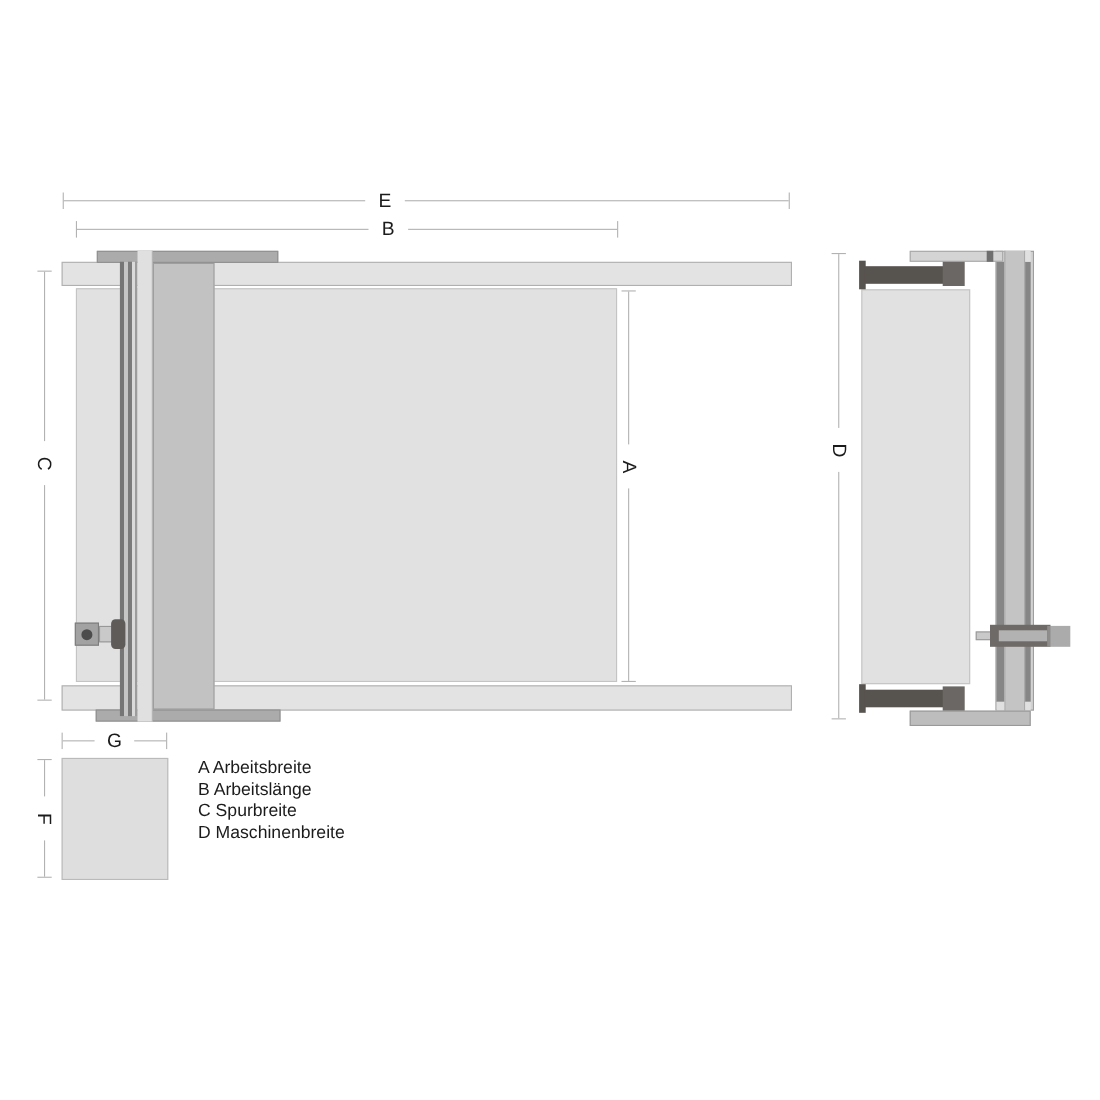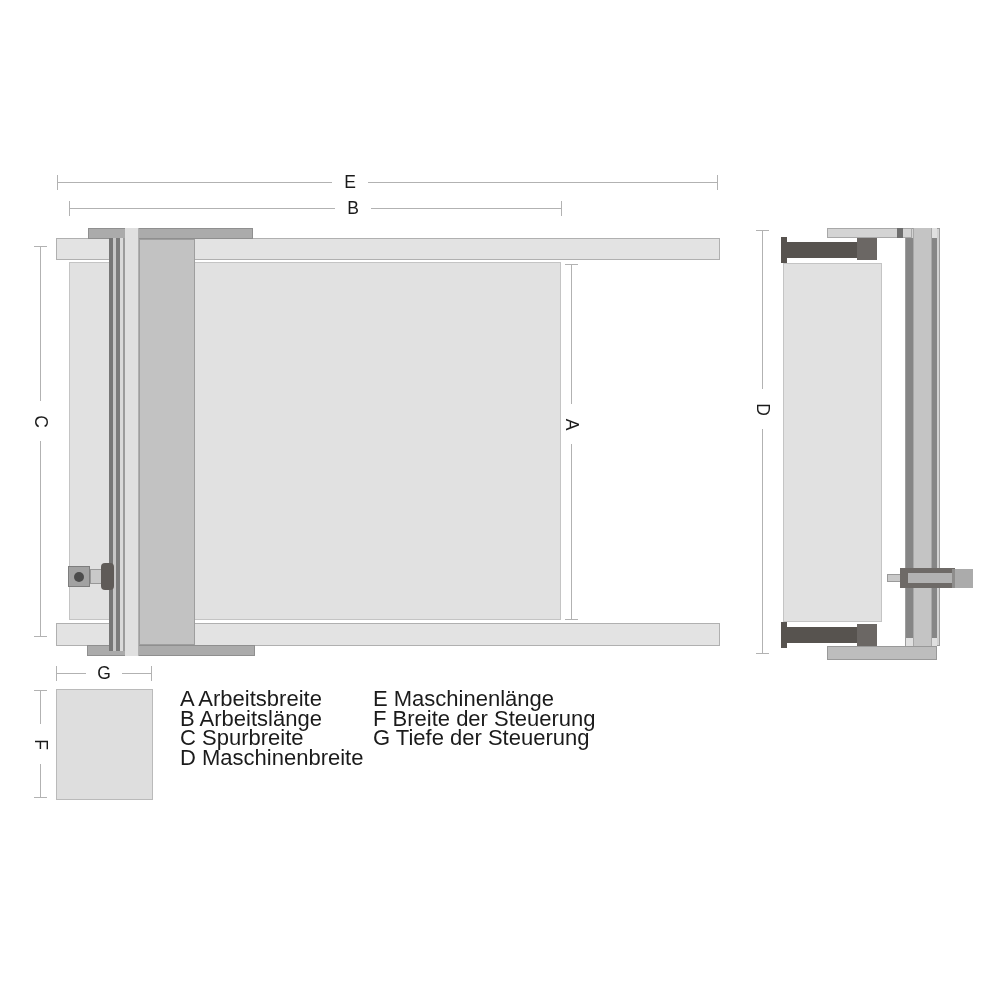--- a/index.html
+++ b/index.html
@@ -23,21 +23,21 @@
   .hline{height:1px;background:#b2b2b2;}
   .hlbl{width:36px;text-align:center;font-size:17.5px;line-height:15px;color:#1b1b1b;}
 
   .vdim{position:absolute;width:15px;display:flex;flex-direction:column;align-items:center;}
   .vtick{height:1px;width:13px;background:#b2b2b2;}
   .vline{width:1px;background:#b2b2b2;}
   .vlbl{height:40px;display:flex;align-items:center;justify-content:center;}
   .vlbl span{transform:rotate(90deg);font-size:17.5px;color:#1b1b1b;white-space:nowrap;}
 
   
-  .legend{position:absolute;font-size:22px;line-height:19.5px;color:#1b1b1b;}
+  .legend{position:absolute;font-size:16px;line-height:19.5px;color:#1b1b1b;}
   .legend div{white-space:nowrap;}
 </style>
 </head>
 <body>
 
 <div id="canvas">
 
   <div>
 
     <div class="abs bar" style="left:56px;top:238px;width:664px;height:22px;"></div>
@@ -158,19 +158,14 @@
       <div class="vtick"></div>
     </div>
   </div>
 
   <div class="legend" style="left:180px;top:689px;">
     <div>A Arbeitsbreite</div>
     <div>B Arbeitslänge</div>
     <div>C Spurbreite</div>
     <div>D Maschinenbreite</div>
   </div>
-  <div class="legend" style="left:373px;top:689px;">
-    <div>E Maschinenlänge</div>
-    <div>F Breite der Steuerung</div>
-    <div>G Tiefe der Steuerung</div>
-  </div>
 
 </div>
 
 </body></html>

